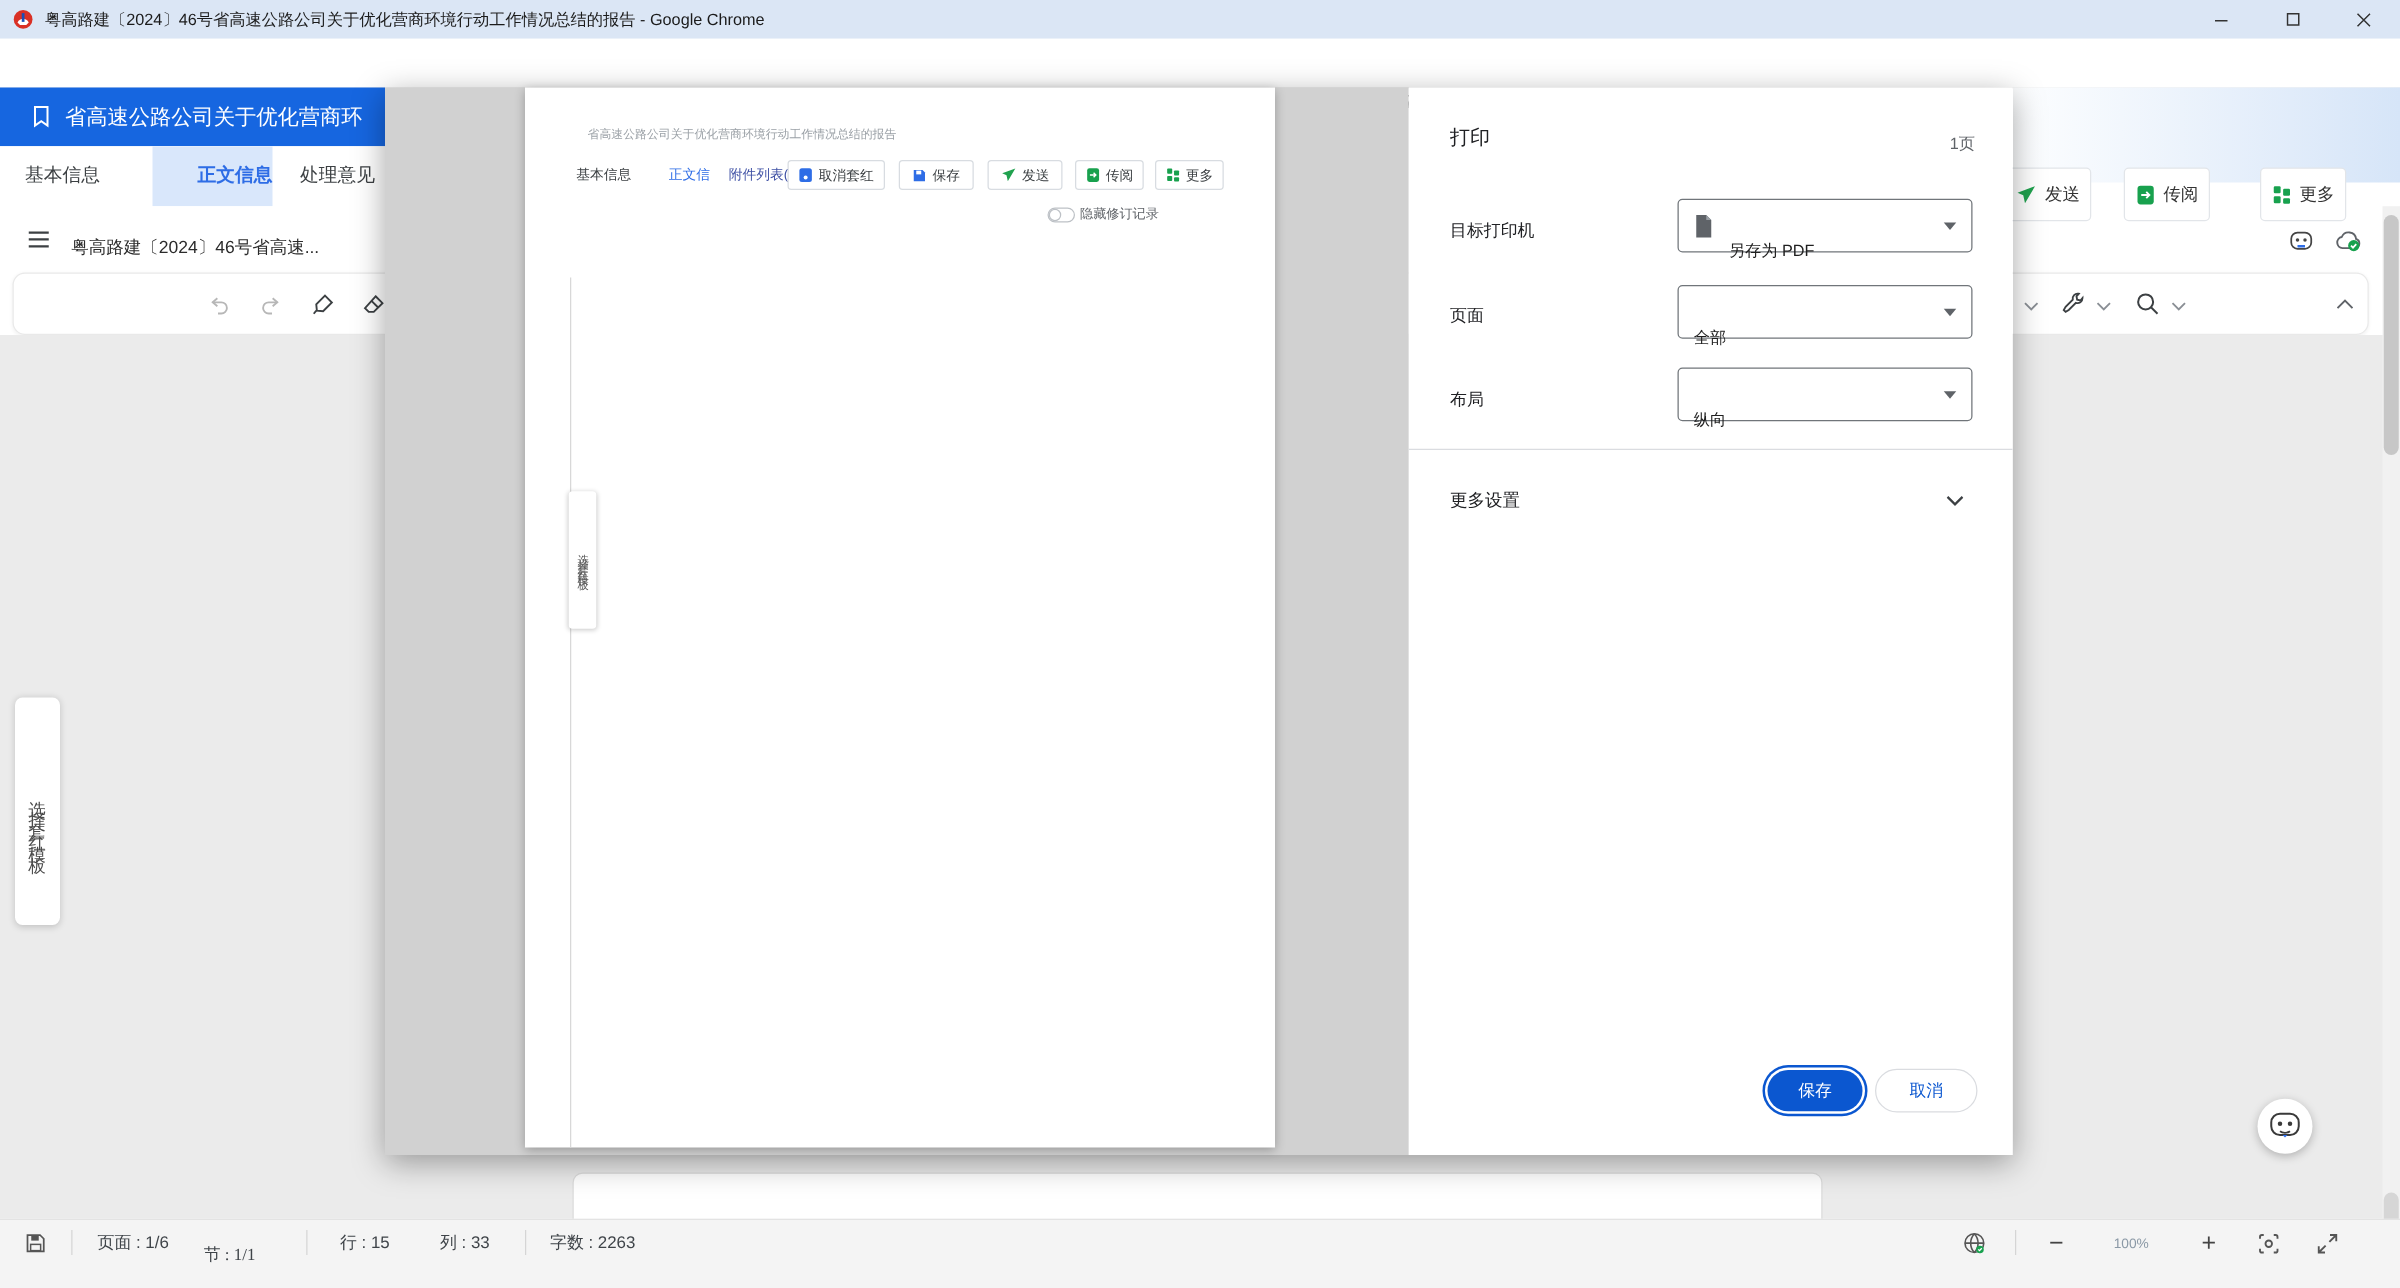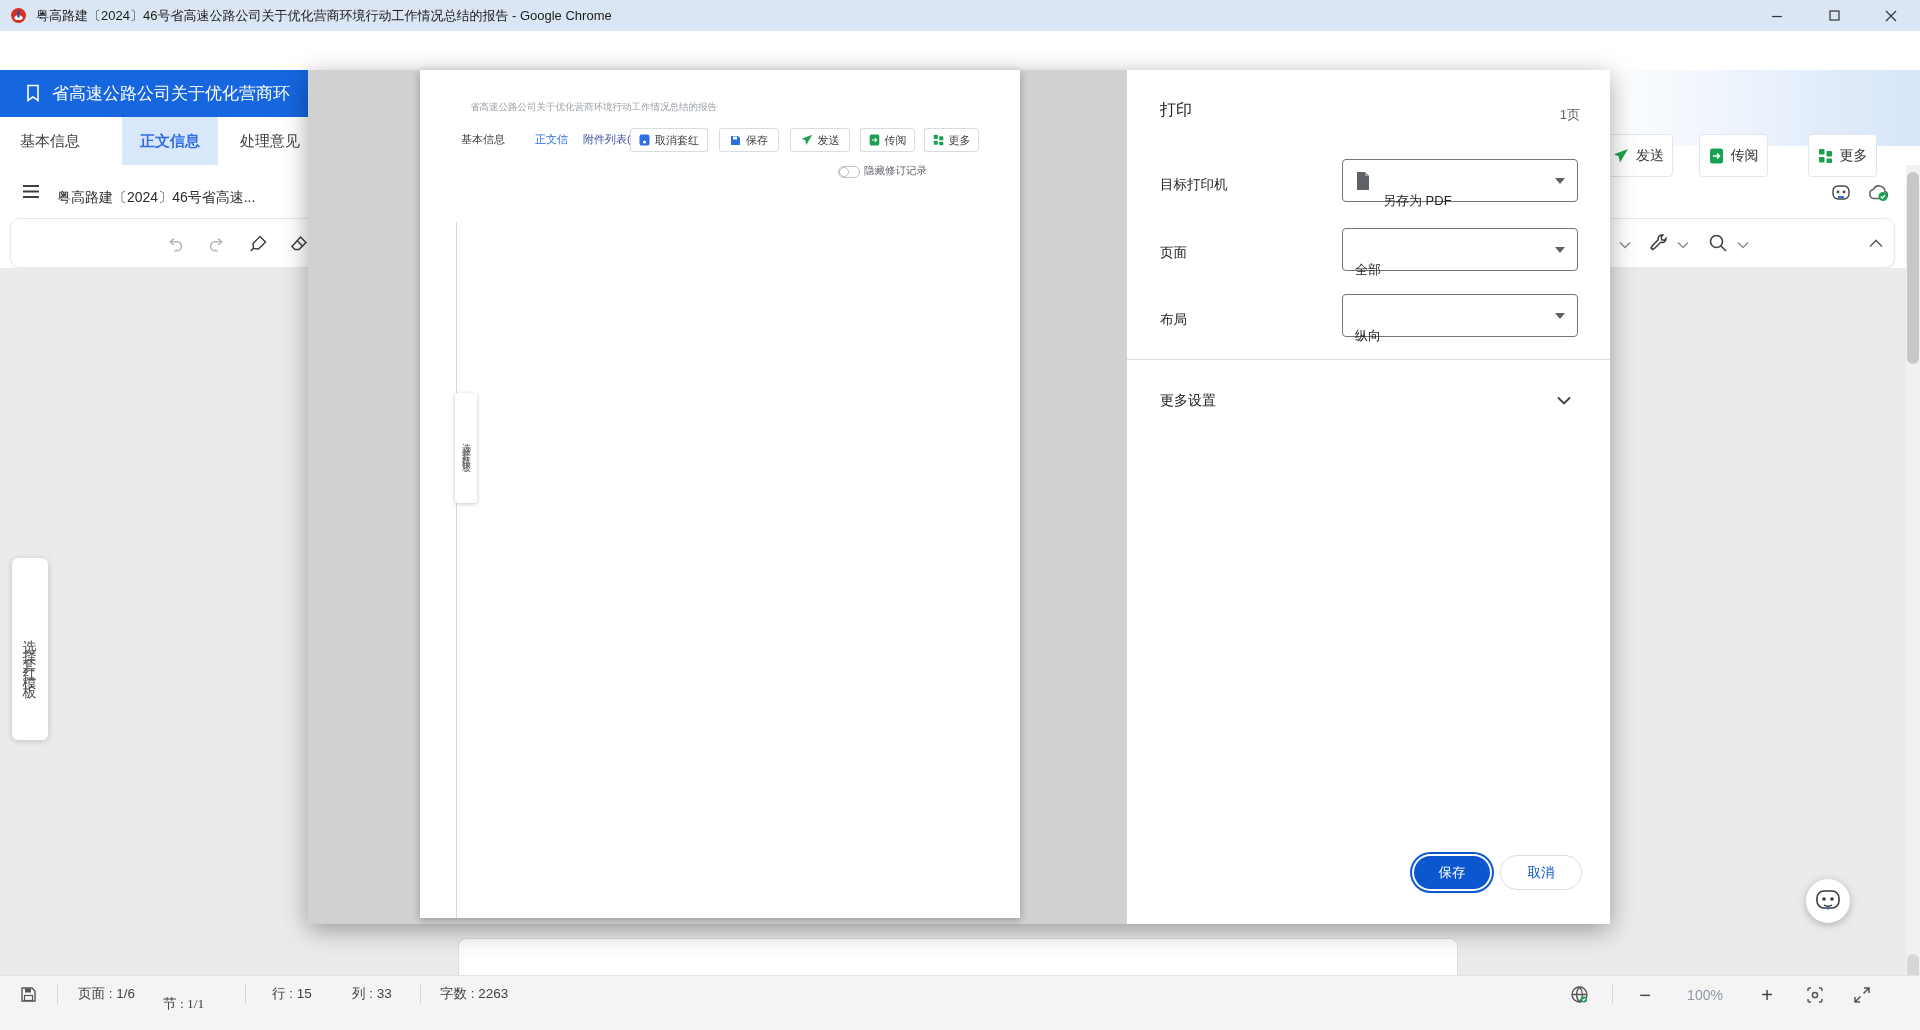--- a/index.html
+++ b/index.html
@@ -14,21 +14,21 @@
   .titlebar{left:0;top:0;width:1920px;height:31px;background:#dbe6f5;font-size:13px;color:#1b1b1b;}
   .wbtn{width:42px;height:31px;cursor:pointer;color:#333;}
   
   .urlbar{left:0;top:31px;width:1920px;height:39px;background:#fff;border-bottom:1px solid #e6e6e6;}
   .urltext{font-size:15px;color:#202124;}
   
   .blueheader{left:0;top:70px;width:308px;height:47px;background:#1666e0;color:#fff;}
   .bandright{left:1610px;top:70px;width:310px;height:76px;background:linear-gradient(90deg,#fdfeff,#d6e5f8);}
   .tabsrow{left:0;top:117px;width:308px;height:48px;background:#fff;overflow:hidden;}
   .tab{height:48px;line-height:48px;font-size:15px;color:#3c4043;cursor:pointer;}
-  .tab.active{background:#d9e7fb;color:#2e6de6;font-weight:bold;text-align:center;}
+  .tab.active{background:#d9e7fb;color:#2e6de6;font-weight:bold;text-align:right;}
   .topbtn{height:43px;background:#fff;border:1px solid #e2e5e9;border-radius:4px;font-size:14px;color:#333;
           display:flex;align-items:center;justify-content:center;gap:7px;box-sizing:border-box;cursor:pointer;}
   .toolbarbox{left:10px;top:218px;width:1885px;height:50px;background:#fff;border:1px solid #e9e9e9;
               border-radius:10px;box-sizing:border-box;box-shadow:0 1px 3px rgba(0,0,0,.05);}
   .contentbg{left:0;top:268px;width:1920px;height:707px;background:#ebebeb;}
   .leftpanel{left:12px;top:558px;width:36px;height:182px;background:#fff;border-radius:6px;
              box-shadow:0 1px 6px rgba(0,0,0,.18);cursor:pointer;}
   .leftpanel .vtext{font-size:14px;color:#4a4a4a;letter-spacing:9px;margin-top:14px;}
   .bottombox{left:458px;top:938px;width:1000px;height:60px;background:#fff;border:1px solid #dcdcdc;
              border-radius:8px 8px 0 0;box-sizing:border-box;}
@@ -386,21 +386,21 @@
   <span class="abs" style="left:1570px;top:9px;">
     <svg width="19" height="19" viewBox="0 0 19 19" fill="none" stroke="#555" stroke-width="1.3">
         <circle cx="9.5" cy="9.5" r="7.5"></circle>
         <path d="M2 9.5h15M9.5 2a11 11 0 0 1 0 15M9.5 2a11 11 0 0 0 0 15"></path>
         <circle cx="14" cy="14.5" r="3" fill="#18a14e" stroke="none"></circle>
         <path d="M12.6 14.5l1 1 1.8-1.9" stroke="#fff" stroke-width="1.1"></path>
       </svg>
   </span>
   <span class="abs ssep" style="left:1612px;top:8px;"></span>
   <span class="abs ctr" style="left:1628px;top:0;width:34px;height:38px;font-size:20px;color:#444;cursor:pointer;">−</span>
-  <span class="abs ctr" style="left:1680px;top:0;width:50px;height:38px;font-size:14px;color:#8b99a6;">100%</span>
+  <span class="abs ctr" style="left:1680px;top:0;width:50px;height:38px;font-size:11px;color:#8b99a6;">100%</span>
   <span class="abs ctr" style="left:1750px;top:0;width:34px;height:38px;font-size:20px;color:#444;cursor:pointer;">+</span>
   <span class="abs" style="left:1806px;top:10px;">
     <svg width="18" height="18" viewBox="0 0 18 18" fill="none" stroke="#555" stroke-width="1.5">
         <path d="M2 5V3.5A1.5 1.5 0 0 1 3.5 2H5M13 2h1.5A1.5 1.5 0 0 1 16 3.5V5M16 13v1.5a1.5 1.5 0 0 1-1.5 1.5H13M5 16H3.5A1.5 1.5 0 0 1 2 14.5V13"></path>
         <circle cx="9" cy="9" r="2.6"></circle>
       </svg>
   </span>
   <span class="abs" style="left:1853px;top:10px;">
     <svg width="18" height="18" viewBox="0 0 18 18" fill="none" stroke="#555" stroke-width="1.5">
         <path d="M11 2h5v5M16 2l-5.5 5.5M7 16H2v-5M2 16l5.5-5.5"></path>

